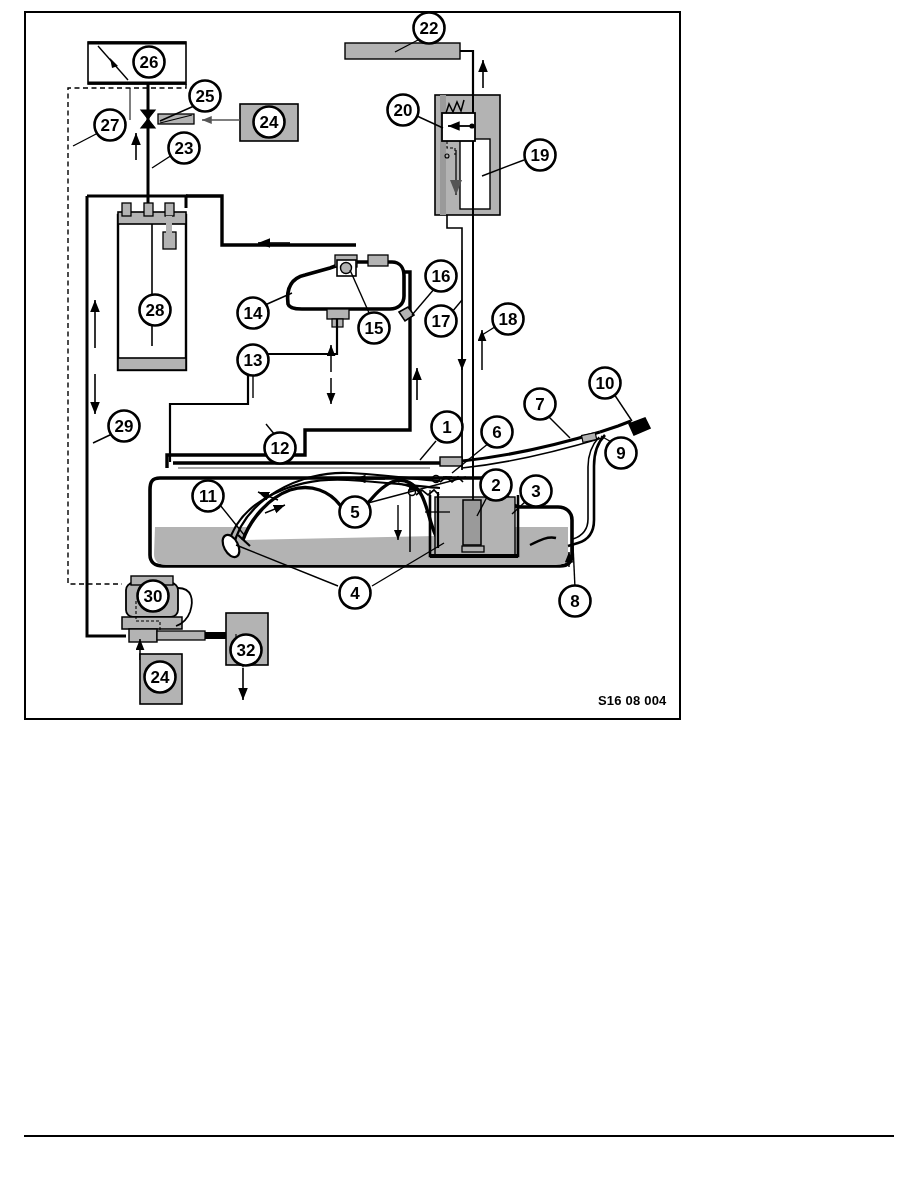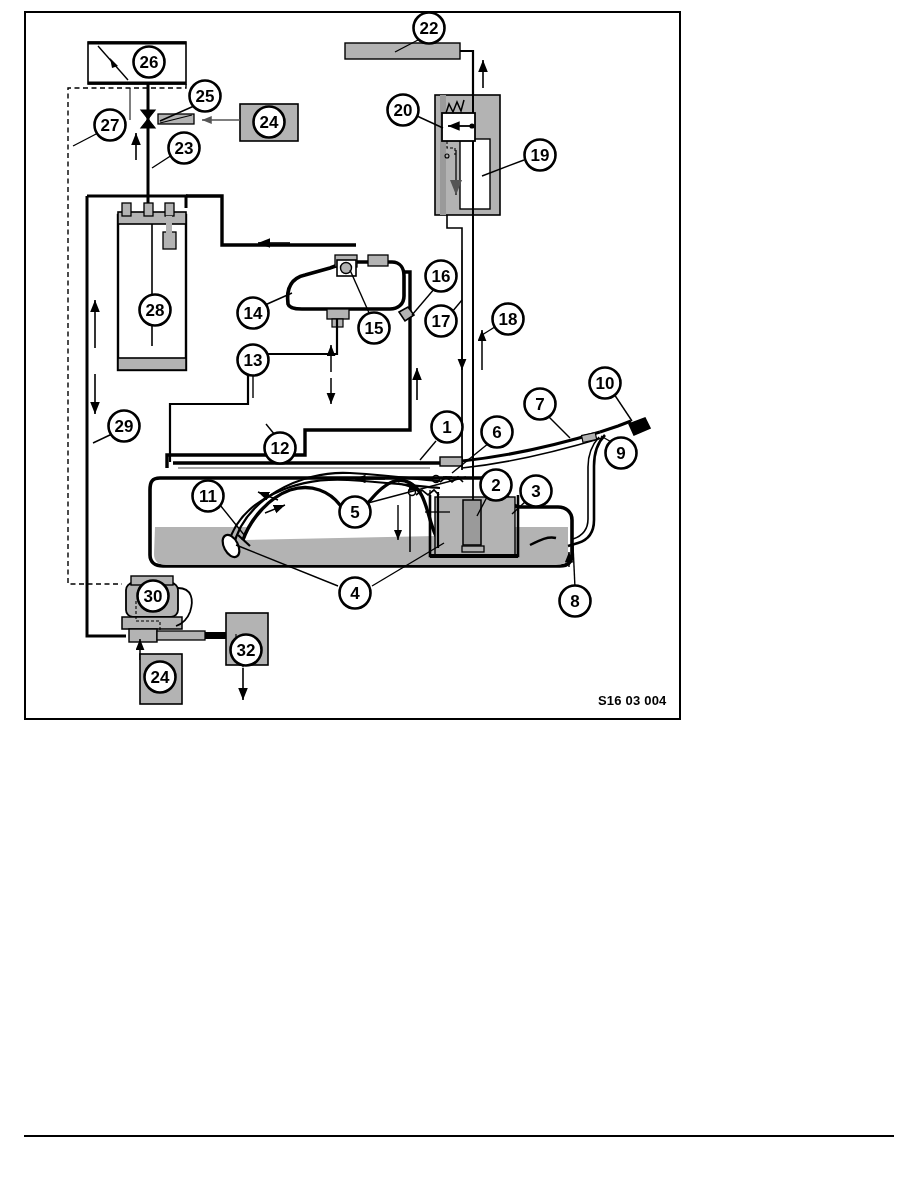--- a/index.html
+++ b/index.html
@@ -397,15 +397,15 @@
           <circle cx="246" cy="650" r="15.5" fill="#fff" stroke="#000" stroke-width="2.6"></circle>
           <text x="246" y="650.5" class="cal-txt">32</text>
         </g>
         <g>
           <circle cx="160" cy="677" r="15.5" fill="#fff" stroke="#000" stroke-width="2.6"></circle>
           <text x="160" y="677.5" class="cal-txt">24</text>
         </g>
       </g>
   </svg>
 
-  <div class="fig-ref">S16 03 004</div>
+  <div class="fig-ref">S16 08 004</div>
   <div id="bottom-rule"></div>
 </div>
 
 </body></html>

